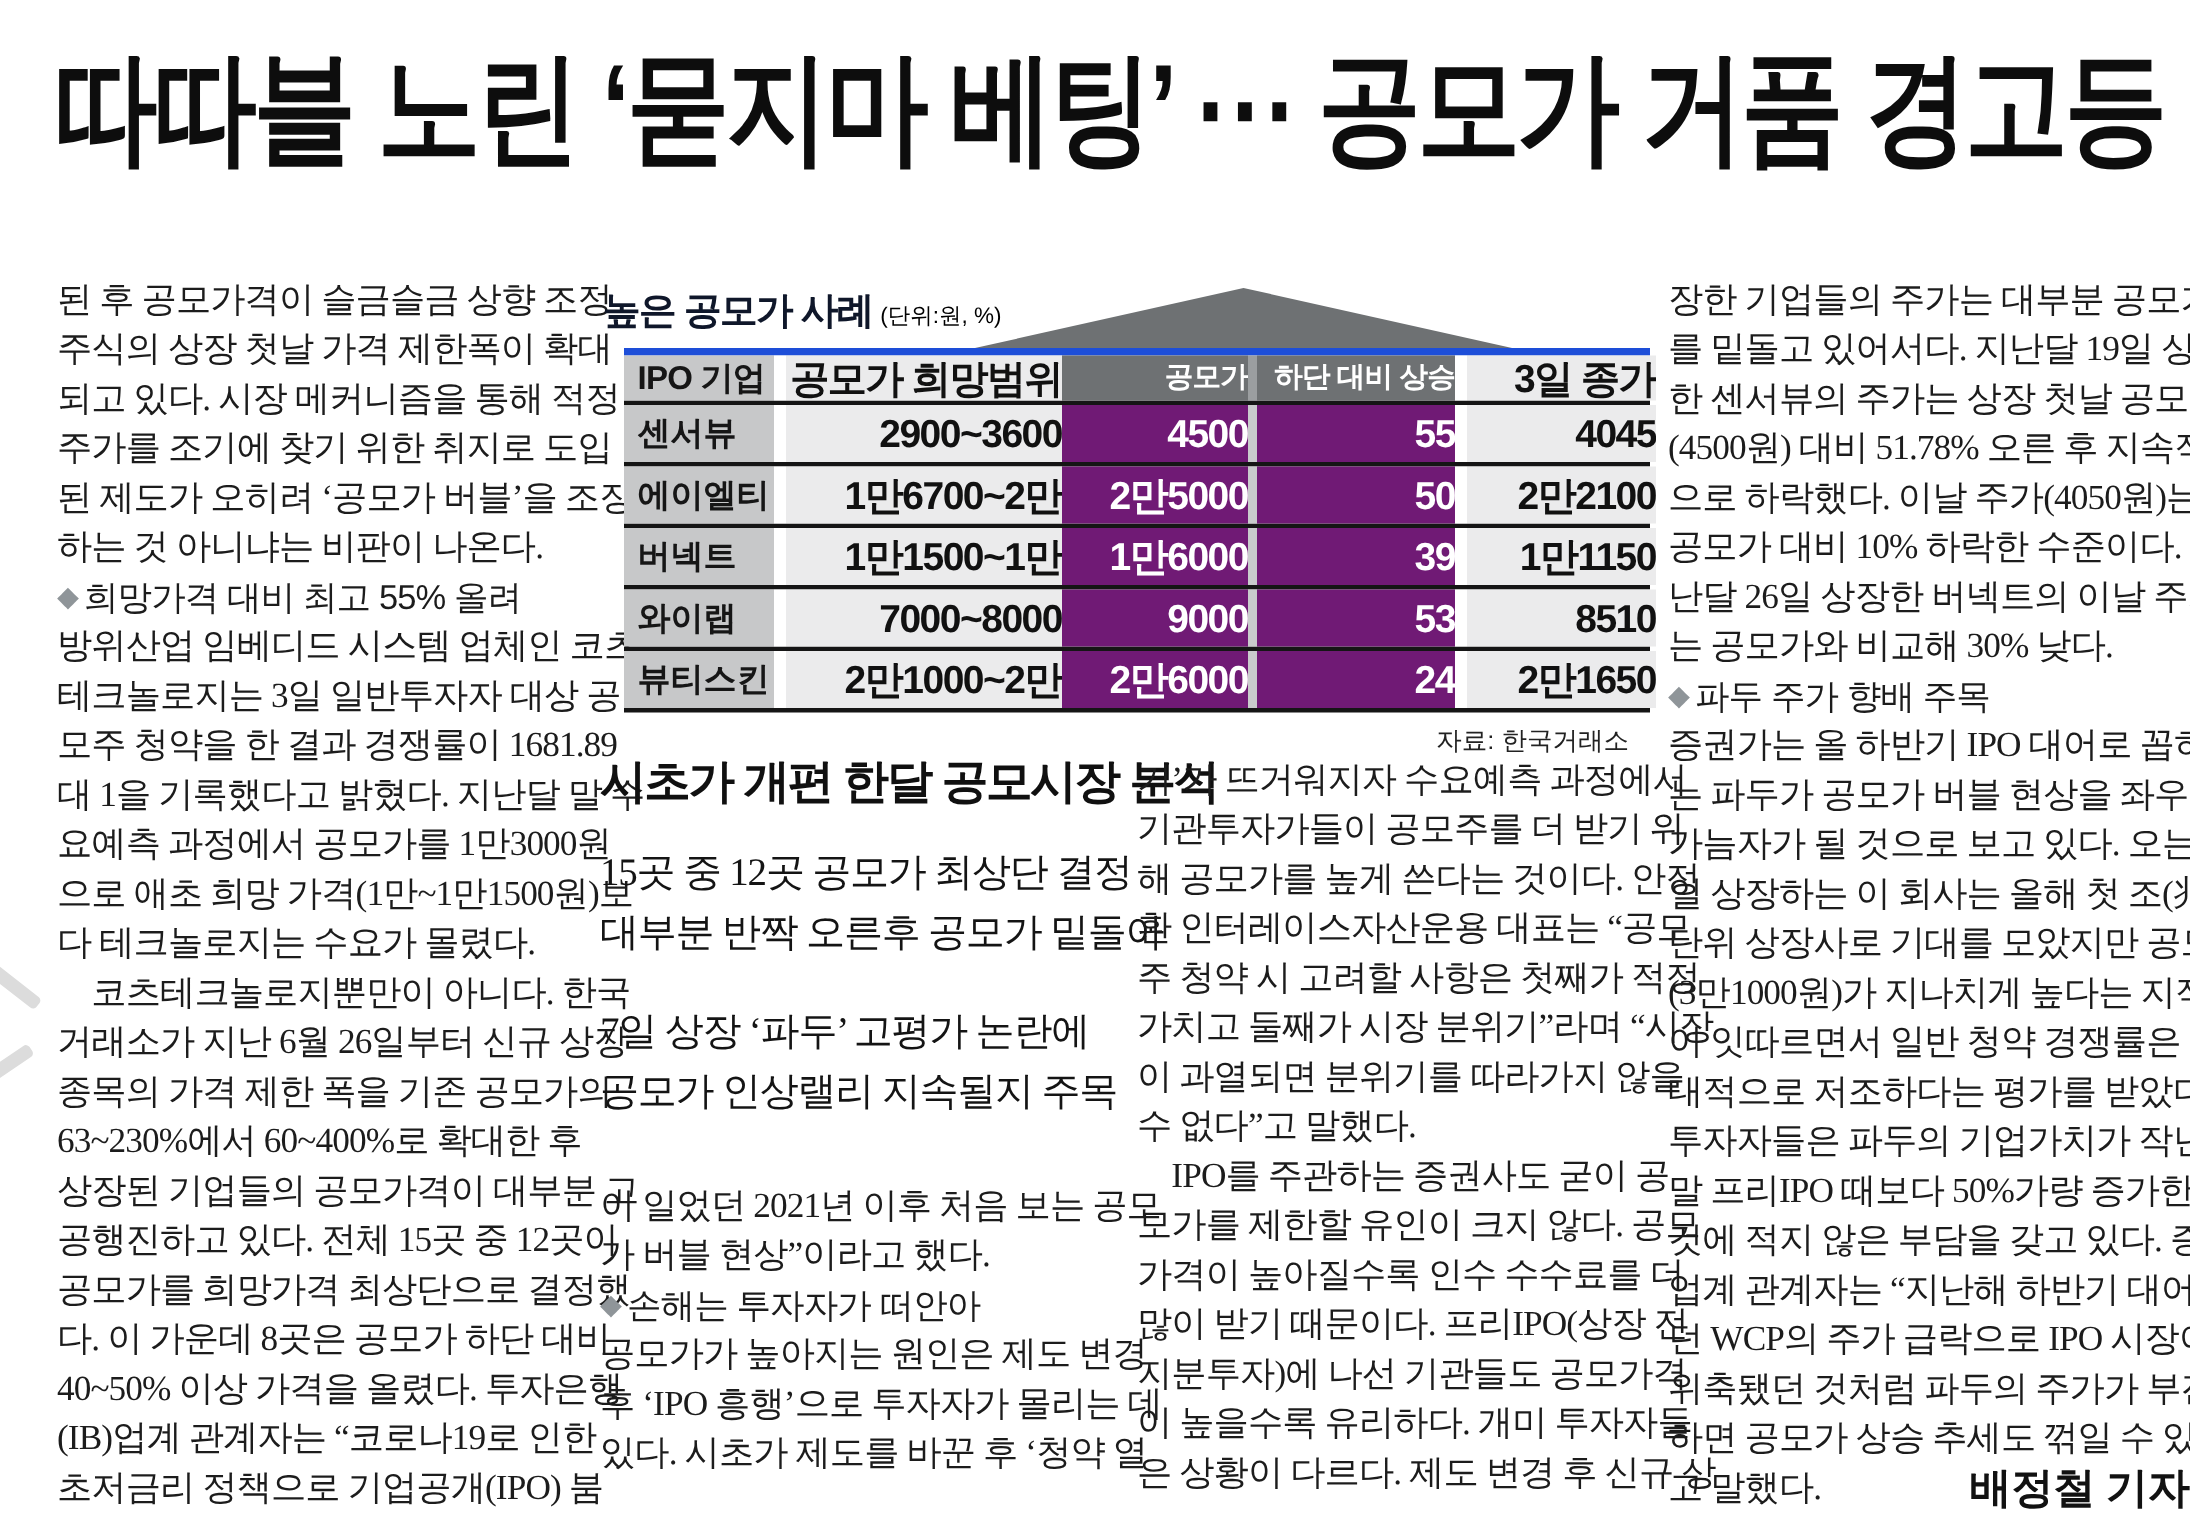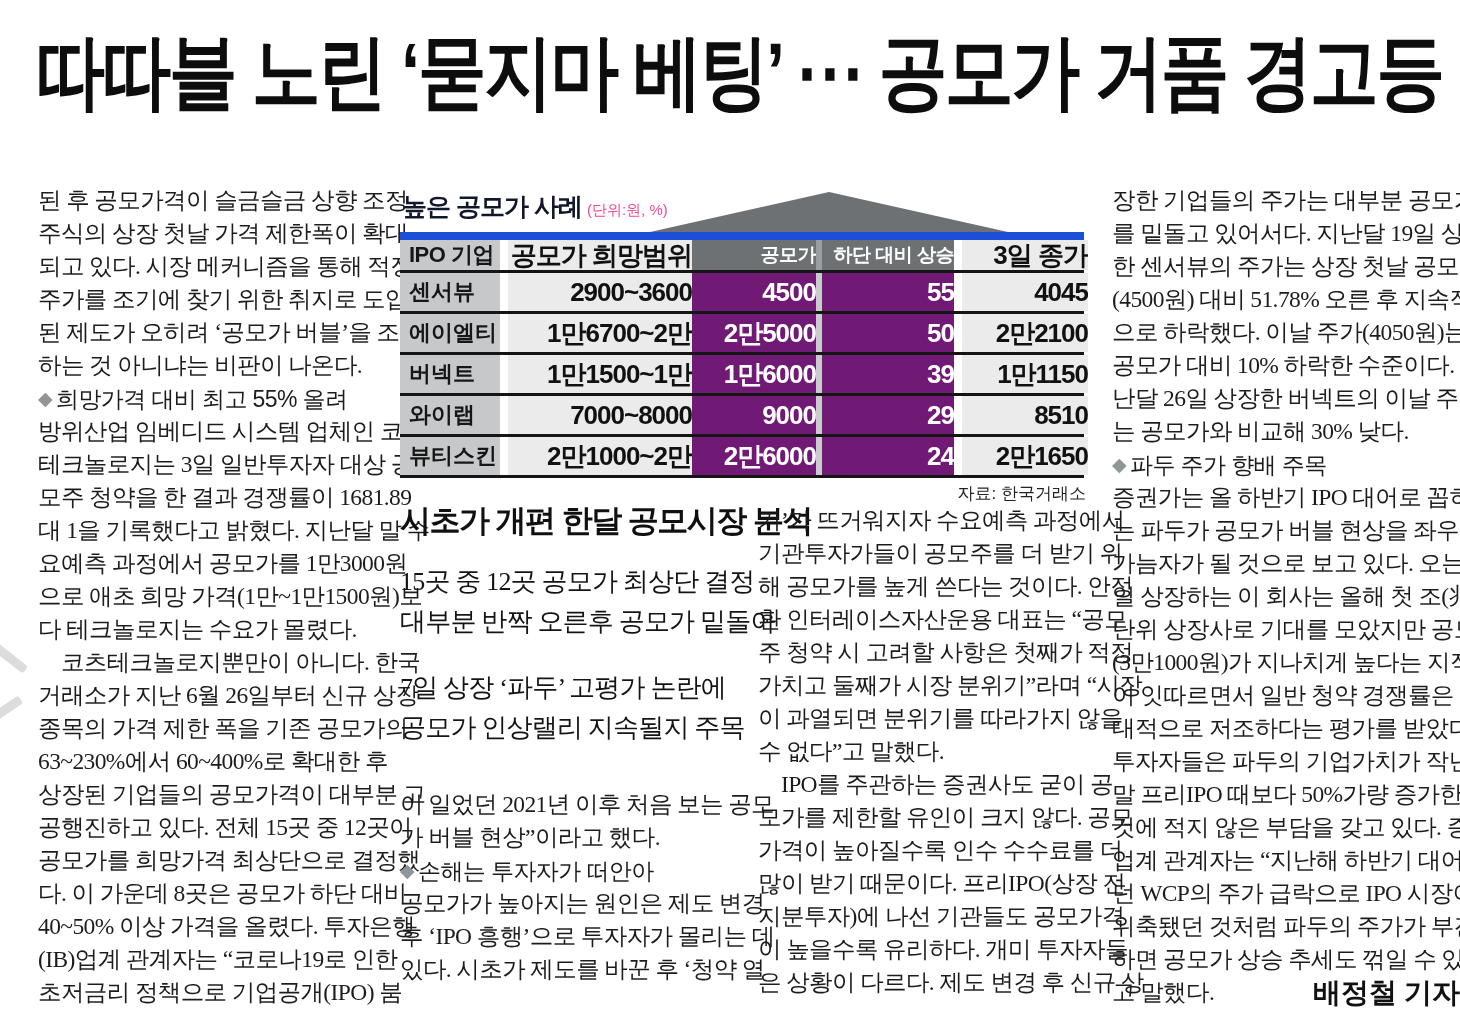--- a/index.html
+++ b/index.html
@@ -31,23 +31,23 @@
   .kicker{font-size:31px;font-weight:800;letter-spacing:-1.5px;color:#101010;
           margin:0 0 20px 0;white-space:nowrap;}
   .analysis .deck .line{height:40px;line-height:40px;font-size:26px;letter-spacing:-.8px;
           white-space:nowrap;color:#141414;font-family:"Liberation Serif",serif;}
   .deck1{margin-bottom:26px;}
 
   
   .infographic{position:absolute;left:400px;top:188px;width:688px;}
   .tbl-titlebar{position:absolute;left:2px;top:2px;white-space:nowrap;}
   .tbl-title{font-size:25px;font-weight:800;letter-spacing:-1px;color:#0f172a;}
-  .tbl-unit{font-size:15px;font-weight:400;color:#ec4899;margin-left:5px;}
+  .tbl-unit{font-size:15px;font-weight:400;color:#000000;margin-left:5px;}
   .roof{position:absolute;left:250px;top:4px;width:358px;height:40px;}
-  .ipo-table{position:absolute;left:0;top:44px;width:684px;border-top:8px solid #1d4ed8;}
+  .ipo-table{position:absolute;left:16px;top:44px;width:684px;border-top:5px solid #1d4ed8;}
   .trow{display:grid;grid-template-columns:100px 8px 184px 124px 6px 132px 8px 126px;
         height:38px;line-height:38px;border-bottom:3px solid #151515;}
   .trow.thead{height:30px;line-height:30px;}
   .cell{overflow:hidden;text-align:right;}
   .gapcell{background:#ffffff;}
   .gap-mid{background:#c9cbcc;}
   .thead .cell{font-size:19px;font-weight:700;letter-spacing:-.5px;background:#fff;color:#101010;}
   .thead .name{text-align:left;padding-left:8px;}
   .thead .dark{background:#6e7173;color:#fff;}
   .thead .gapcell{background:#fff;}
@@ -145,21 +145,21 @@
             <div class="cell rate">39</div>
             <div class="cell gapcell"></div>
             <div class="cell close">1만1150</div>
           </div>
           <div class="trow">
             <div class="cell name">와이랩</div>
             <div class="cell gapcell"></div>
             <div class="cell range">7000~8000</div>
             <div class="cell price">9000</div>
             <div class="cell gap-mid"></div>
-            <div class="cell rate">29</div>
+            <div class="cell rate">53</div>
             <div class="cell gapcell"></div>
             <div class="cell close">8510</div>
           </div>
           <div class="trow">
             <div class="cell name">뷰티스킨</div>
             <div class="cell gapcell"></div>
             <div class="cell range">2만1000~2만4000</div>
             <div class="cell price">2만6000</div>
             <div class="cell gap-mid"></div>
             <div class="cell rate">24</div>

